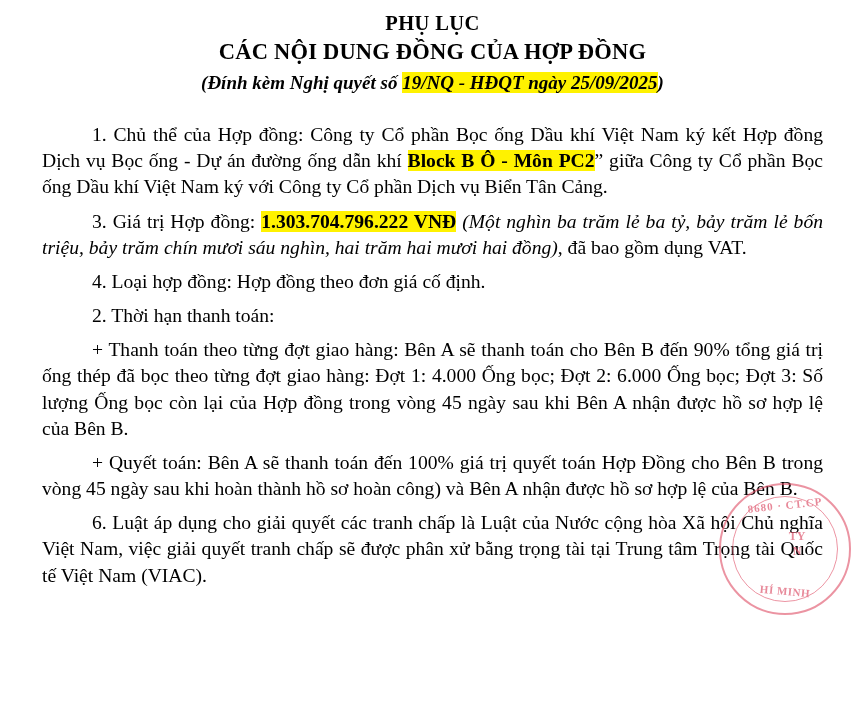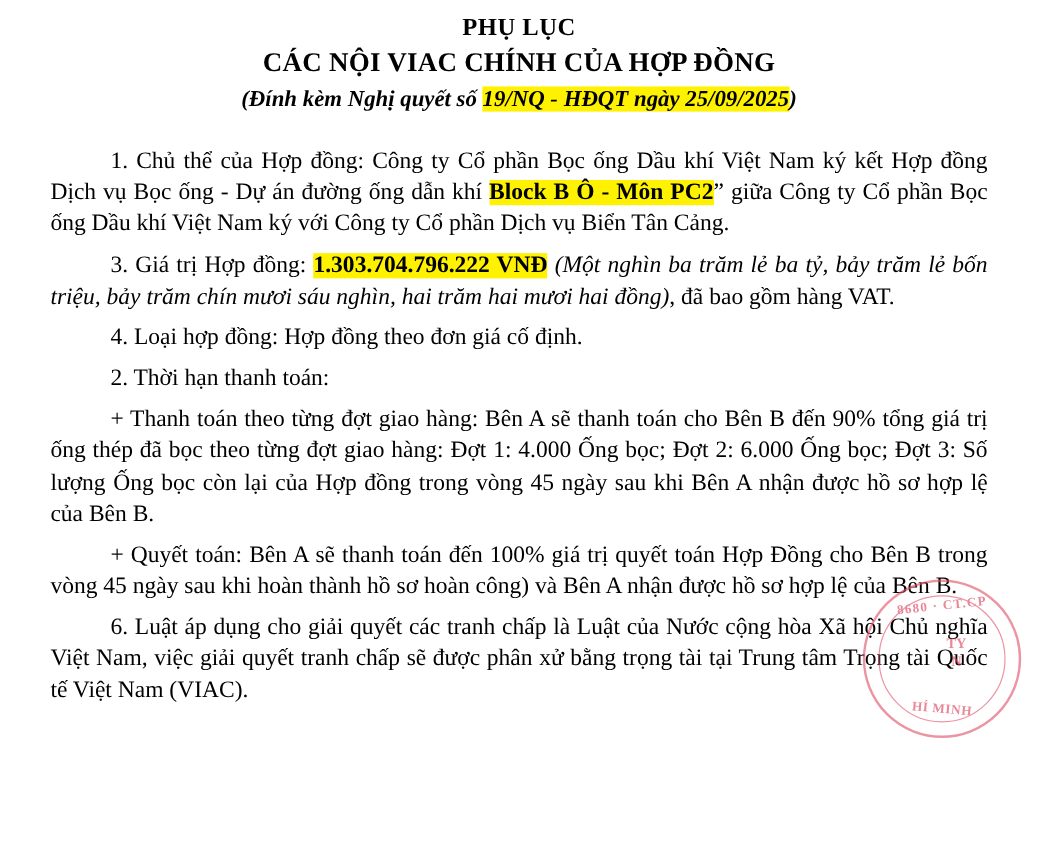--- a/index.html
+++ b/index.html
@@ -124,28 +124,28 @@
     transform: rotate(5deg);
   }
 </style>
 </head>
 <body>
 
 <div class="page">
 
   <div class="title-block">
     <div class="title-line-1">PHỤ LỤC</div>
-    <div class="title-line-2">CÁC NỘI VIAC CHÍNH CỦA HỢP ĐỒNG</div>
+    <div class="title-line-2">CÁC NỘI DUNG ĐỒNG CỦA HỢP ĐỒNG</div>
     <div class="title-line-3"><span>(Đính kèm Nghị quyết số </span><span class="hl">19/NQ - HĐQT ngày 25/09/2025</span><span>)</span></div>
   </div>
 
   <p class="para p-first"><span>1. Chủ thể của Hợp đồng: Công ty Cổ phần Bọc ống Dầu khí Việt Nam ký kết Hợp đồng Dịch vụ Bọc ống - Dự án đường ống dẫn khí </span><span class="hl bold">Block B Ô - Môn PC2</span><span>” giữa Công ty Cổ phần Bọc ống Dầu khí Việt Nam ký với Công ty Cổ phần Dịch vụ Biển Tân Cảng.</span></p>
 
 
-  <p class="para"><span>3. Giá trị Hợp đồng: </span><span class="hl bold">1.303.704.796.222 VNĐ</span><span class="ital"> (Một nghìn ba trăm lẻ ba tỷ, bảy trăm lẻ bốn triệu, bảy trăm chín mươi sáu nghìn, hai trăm hai mươi hai đồng)</span><span>, đã bao gồm hàng VAT.</span></p>
+  <p class="para"><span>3. Giá trị Hợp đồng: </span><span class="hl bold">1.303.704.796.222 VNĐ</span><span class="ital"> (Một nghìn ba trăm lẻ ba tỷ, bảy trăm lẻ bốn triệu, bảy trăm chín mươi sáu nghìn, hai trăm hai mươi hai đồng)</span><span>, đã bao gồm dụng VAT.</span></p>
 
   <p class="para"><span>4. Loại hợp đồng: Hợp đồng theo đơn giá cố định.</span></p>
 
   <p class="para"><span>2. Thời hạn thanh toán:</span></p>
 
 
   <p class="para"><span>+ Thanh toán theo từng đợt giao hàng: Bên A sẽ thanh toán cho Bên B đến 90% tổng giá trị ống thép đã bọc theo từng đợt giao hàng: Đợt 1: 4.000 Ống bọc; Đợt 2: 6.000 Ống bọc; Đợt 3: Số lượng Ống bọc còn lại của Hợp đồng trong vòng 45 ngày sau khi Bên A nhận được hồ sơ hợp lệ của Bên B.</span></p>
 
   <p class="para"><span>+ Quyết toán: Bên A sẽ thanh toán đến 100% giá trị quyết toán Hợp Đồng cho Bên B trong vòng 45 ngày sau khi hoàn thành hồ sơ hoàn công) và Bên A nhận được hồ sơ hợp lệ của Bên B.</span></p>
 

